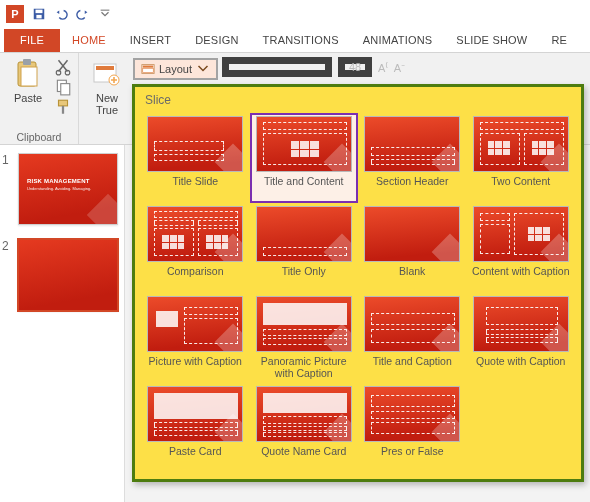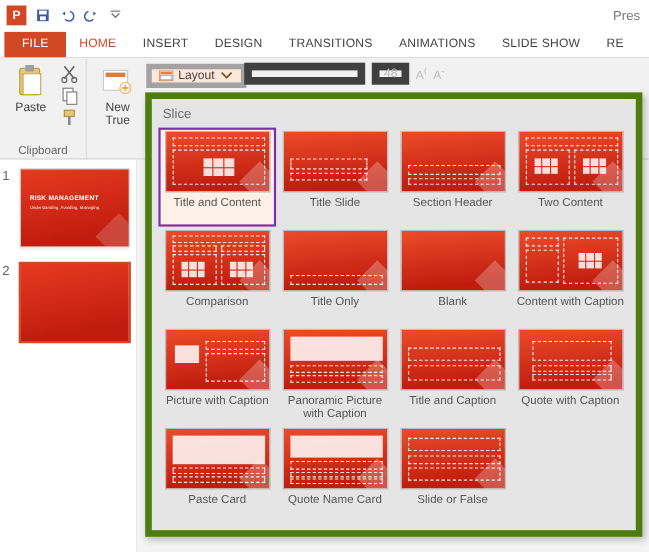--- a/index.html
+++ b/index.html
@@ -20,40 +20,40 @@
 .group { border-right: 1px solid #d9d9d9; padding: 3px 6px 1px; display: flex; flex-direction: column; align-items: center; }
 .group-body { display: flex; gap: 4px; flex: 1; }
 .group-label { font-size: 10.5px; color: #666; padding-top: 1px; }
 
 .big-btn { display: flex; flex-direction: column; align-items: center; justify-content: flex-start; width: 44px; padding-top: 2px; }
 .big-btn .ic { width: 32px; height: 32px; display: flex; align-items: center; justify-content: center; }
 .big-btn .lbl { font-size: 11px; color: #444; line-height: 1.1; text-align: center; margin-top: 2px; }
 .mini-col { display: flex; flex-direction: column; gap: 2px; padding-top: 2px; }
 .mini-btn { width: 18px; height: 18px; display: flex; align-items: center; justify-content: center; }
 
-.layout-btn { display: flex; align-items: center; height: 22px; padding: 0 6px; border: 5px solid #a3a3a3; background: #fde6da; color: #444; gap: 4px; font-size: 11px; margin-top: 2px; }
+.layout-btn { display: flex; align-items: center; height: 22px; padding: 0 6px; border: 2px solid #a3a3a3; background: #fde6da; color: #444; gap: 4px; font-size: 11px; margin-top: 2px; }
 .layout-btn svg { width: 14px; height: 12px; }
 
 .dim { position:absolute; left:216px; top:0; right:0; height:92px; display:flex; align-items:flex-start; padding:4px 6px; color:#bbb; gap:10px; }
 .dim-sel{ border:7px solid #404040; height:20px; display:flex; align-items:center; padding:0 4px; color:#bbb; font-size:11px;}
 .dimrow{display:flex;gap:6px;align-items:center}
 
 .workarea { display: flex; height: calc(502px - 28px - 25px - 92px); }
 .thumb-pane { width: 125px; background: #fff; border-right: 1px solid #ddd; padding: 8px 10px; }
 .slide-thumb { position: relative; margin-bottom: 14px; }
 .slide-thumb .num { position: absolute; left: -8px; top: 0; font-size: 12px; color: #666; }
 .slide-thumb .img { width: 100px; height: 72px; margin-left:8px; border: 1px solid #cfcfcf; box-shadow: 0 1px 2px rgba(0,0,0,.1); }
 .red-slide { width:100%; height:100%; background: linear-gradient(170deg,#e53a20 0%,#c11d0f 80%); position:relative; overflow:hidden; }
 .red-slide.title::after{content:""; position:absolute; right:-6px; bottom:-6px; width:30px; height:30px; background:rgba(255,255,255,.18); transform:rotate(45deg);}
 .rs-title{ color:#fff; font-size:6px; font-weight:600; padding:24px 6px 0 8px; letter-spacing:.2px;}
 .rs-sub{ color:#fff; font-size:4px; padding:2px 6px 0 8px; opacity:.9;}
 .editor { flex:1; background:#f3f3f3; }
 .slide-thumb.sel .img{ outline:2px solid #d24726; outline-offset:-1px;}
 
-.layout-popup { position:absolute; left:132px; top:84px; width:452px; background:#e5e5e5; border:6px solid #4d7c0f; box-shadow: 2px 3px 6px rgba(0,0,0,.25); z-index:20; }
+.layout-popup { position:absolute; left:132px; top:84px; width:452px; background:#fde047; border:3px solid #4d7c0f; box-shadow: 2px 3px 6px rgba(0,0,0,.25); z-index:20; }
 .popup-hdr{ padding:6px 10px 4px; color:#6a6a6a; font-size:12px; }
 .layout-grid{ display:grid; grid-template-columns: repeat(4, 1fr); padding: 2px 6px 6px; gap:0; }
 .layout-item{ display:flex; flex-direction:column; align-items:center; padding:3px 2px 2px; }
 .layout-item.sel{ outline:2px solid #7b2fb0; outline-offset:-2px; background:#fdf0e7;}
 .layout-prev{ width:96px; height:56px; border:1px solid #b9b9b9; overflow:hidden; position:relative; }
 .layout-label{ font-size:10.5px; color:#555; text-align:center; line-height:1.15; margin-top:3px; min-height:26px; }
 
 .lp-bg{ position:absolute; inset:0; background:linear-gradient(175deg,#ec4b2a 0%,#c11d0f 85%); }
 .lp-fold{ position:absolute; right:-4px; bottom:-4px; width:26px; height:26px; background:rgba(255,255,255,.25); transform:rotate(45deg);}
 .ph{ position:absolute; border:1px dashed rgba(255,255,255,.9); }
@@ -84,21 +84,20 @@
         <path d="M5 4a5 5 0 1 0 5 8"></path>
         <path d="M13 6l-3-2v4z" fill="#3b5ba5" stroke="none"></path>
       </svg>
   </div>
   <div class="qat-btn">
     <svg viewBox="0 0 16 16">
         <path d="M4 6l4 4 4-4" fill="none" stroke="#777" stroke-width="1.4"></path>
         <rect x="3" y="3" width="10" height="1.2" fill="#777"></rect>
       </svg>
   </div>
-  <div class="title-text">Pres</div>
 </div>
 
 <div class="tabs">
   <div class="tab file">FILE</div>
   <div class="tab active">HOME</div>
   <div class="tab">INSERT</div>
   <div class="tab">DESIGN</div>
   <div class="tab">TRANSITIONS</div>
   <div class="tab">ANIMATIONS</div>
   <div class="tab">SLIDE SHOW</div>
@@ -203,45 +202,45 @@
           <div class="red-slide"></div>
         </div>
     </div>
   </div>
   <div class="editor"></div>
 </div>
 
 <div class="layout-popup">
   <div class="popup-hdr">Slice</div>
   <div class="layout-grid" id="layout-grid">
+      <div class="layout-item">
+        <div class="layout-prev">
+          <div class="lp-bg"></div>
+          <div class="lp-fold"></div>
+          <div class="ph" style="left:6px;top:24px;width:70px;height:10px"></div>
+          <div class="ph" style="left:6px;top:37px;width:70px;height:7px"></div>
+        </div>
+        <div class="layout-label">Title Slide</div>
+      </div>
       <div class="layout-item sel">
         <div class="layout-prev">
           <div class="lp-bg"></div>
           <div class="lp-fold"></div>
           <div class="ph" style="left:6px;top:5px;width:84px;height:8px"></div>
           <div class="ph" style="left:6px;top:16px;width:84px;height:32px"></div>
           <div class="ct-icons" style="left:34px;top:24px;width:28px;height:16px;">
             <span></span>
             <span></span>
             <span></span>
             <span></span>
             <span></span>
             <span></span>
           </div>
         </div>
         <div class="layout-label">Title and Content</div>
-      </div>
-      <div class="layout-item">
-        <div class="layout-prev">
-          <div class="lp-bg"></div>
-          <div class="lp-fold"></div>
-          <div class="ph" style="left:6px;top:24px;width:70px;height:10px"></div>
-          <div class="ph" style="left:6px;top:37px;width:70px;height:7px"></div>
-        </div>
-        <div class="layout-label">Title Slide</div>
       </div>
       <div class="layout-item">
         <div class="layout-prev">
           <div class="lp-bg"></div>
           <div class="lp-fold"></div>
           <div class="ph" style="left:6px;top:30px;width:84px;height:9px"></div>
           <div class="ph" style="left:6px;top:42px;width:84px;height:6px"></div>
         </div>
         <div class="layout-label">Section Header</div>
       </div>
@@ -393,16 +392,16 @@
         <div class="layout-label">Quote Name Card</div>
       </div>
       <div class="layout-item">
         <div class="layout-prev">
           <div class="lp-bg"></div>
           <div class="lp-fold"></div>
           <div class="ph" style="left:6px;top:8px;width:84px;height:12px"></div>
           <div class="ph" style="left:6px;top:24px;width:84px;height:8px"></div>
           <div class="ph" style="left:6px;top:35px;width:84px;height:12px"></div>
         </div>
-        <div class="layout-label">Slide or False</div>
+        <div class="layout-label">Pres or False</div>
       </div>
     </div>
 </div>
 
 </body></html>

